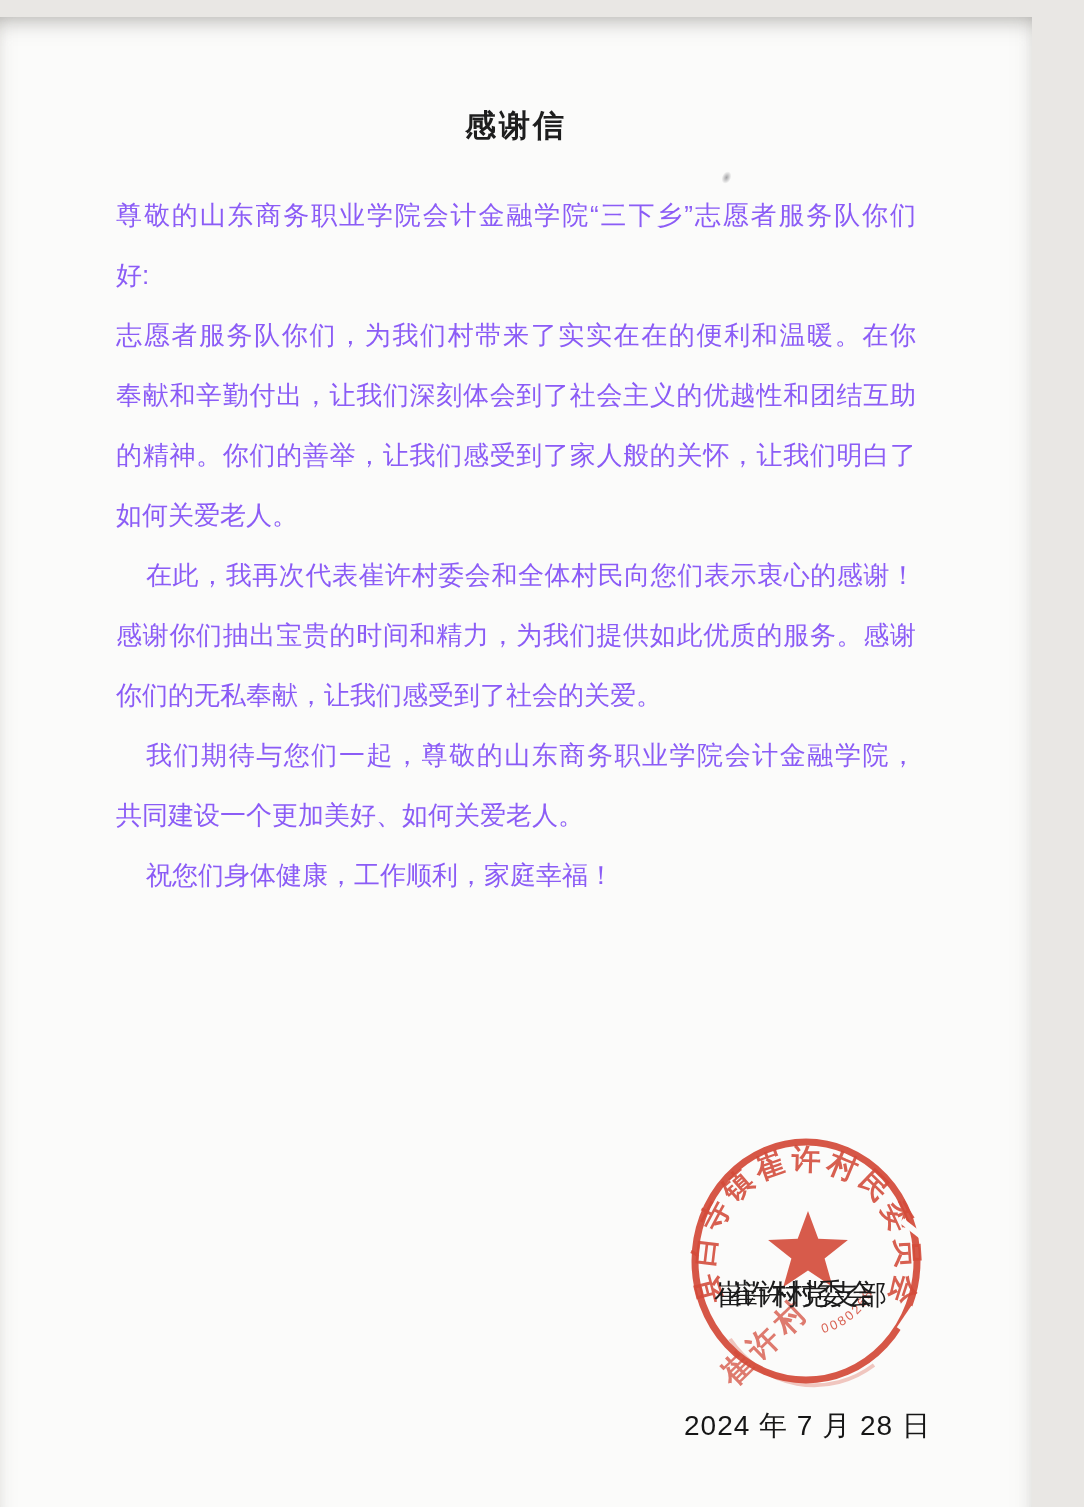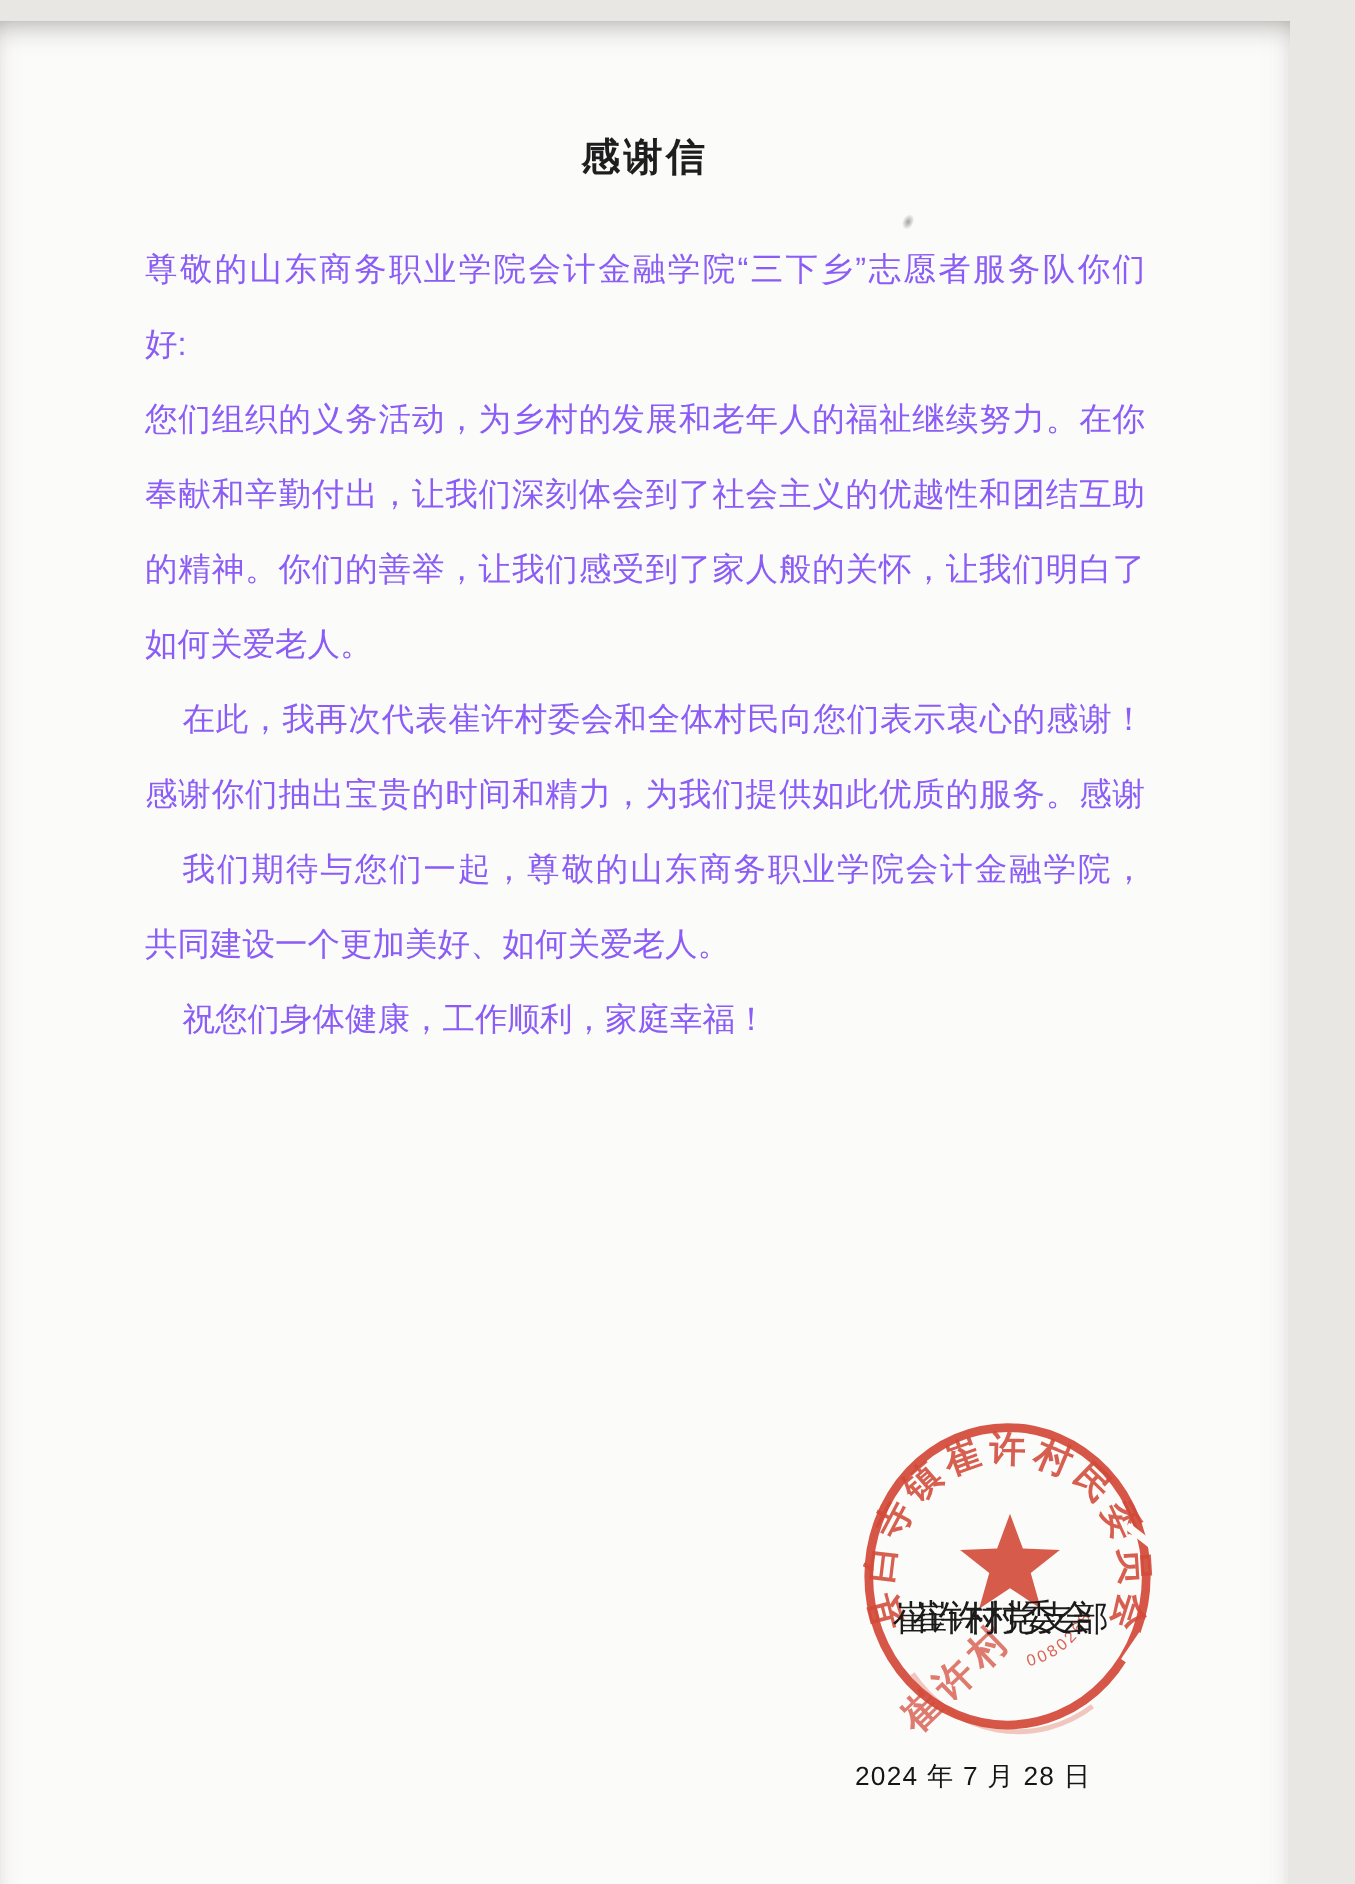--- a/index.html
+++ b/index.html
@@ -36,48 +36,49 @@
     position:absolute;left:676px;top:1114px;width:260px;height:272px;
     mix-blend-mode:multiply;filter:blur(.35px) saturate(1.05);opacity:.95;
   }
   .sig{
     position:absolute;font-size:28px;font-weight:500;color:#1b1b1b;
     line-height:34px;letter-spacing:1px;white-space:nowrap;text-align:center;
   }
   .sig-1{left:730px;top:1260px;}
   .sig-2{left:714px;top:1261px;}
   .date{
-    position:absolute;left:684px;top:1390px;font-size:21px;font-weight:500;
+    position:absolute;left:684px;top:1390px;font-size:28px;font-weight:500;
     color:#161616;letter-spacing:1px;white-space:nowrap;
   }
   .seal-diagonal{opacity:.72;}
 </style>
 </head>
 <body>
 
 <div class="page">
 
   <div class="title">感谢信</div>
 
   <div class="speck"></div>
 
   <div class="letter-body">
     <p>
       <span class="line just">尊敬的山东商务职业学院会计金融学院“三下乡”志愿者服务队你们</span>
       <span class="line">好:</span>
     </p>
     <p>
-      <span class="line just">您们组织的义务活动，为乡村的发展和老年人的福祉继续努力。在你</span>
+      <span class="line just">志愿者服务队你们，为我们村带来了实实在在的便利和温暖。在你</span>
       <span class="line just">奉献和辛勤付出，让我们深刻体会到了社会主义的优越性和团结互助</span>
       <span class="line just">的精神。你们的善举，让我们感受到了家人般的关怀，让我们明白了</span>
       <span class="line">如何关爱老人。</span>
     </p>
     <p>
       <span class="line just ind">在此，我再次代表崔许村委会和全体村民向您们表示衷心的感谢！</span>
       <span class="line just">感谢你们抽出宝贵的时间和精力，为我们提供如此优质的服务。感谢</span>
+      <span class="line">你们的无私奉献，让我们感受到了社会的关爱。</span>
     </p>
     <p>
       <span class="line just ind">我们期待与您们一起，尊敬的山东商务职业学院会计金融学院，</span>
       <span class="line">共同建设一个更加美好、如何关爱老人。</span>
     </p>
     <p class="blessing">祝您们身体健康，工作顺利，家庭幸福！</p>
   </div>
 
   <div class="seal-wrap">
     <svg viewBox="0 0 260 272" width="260" height="272">

